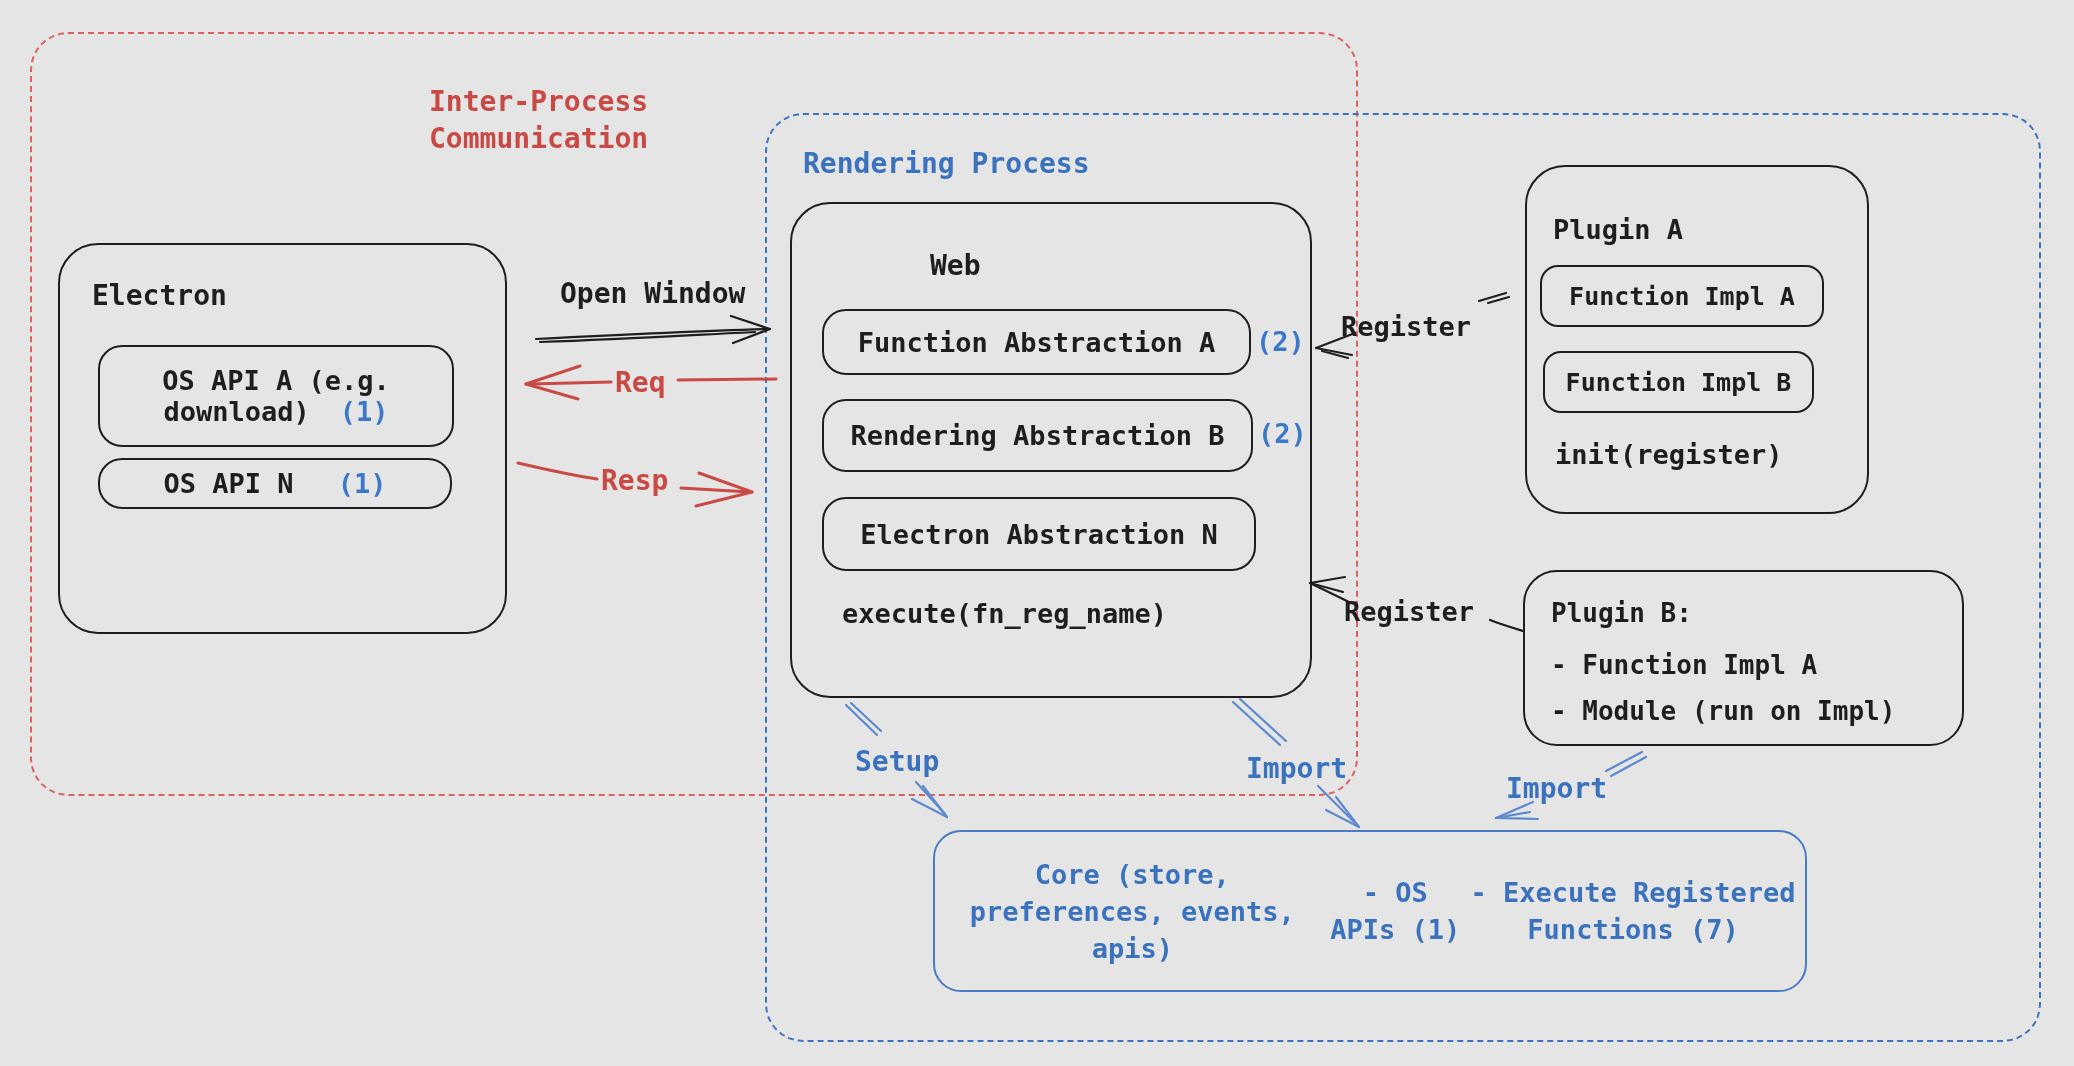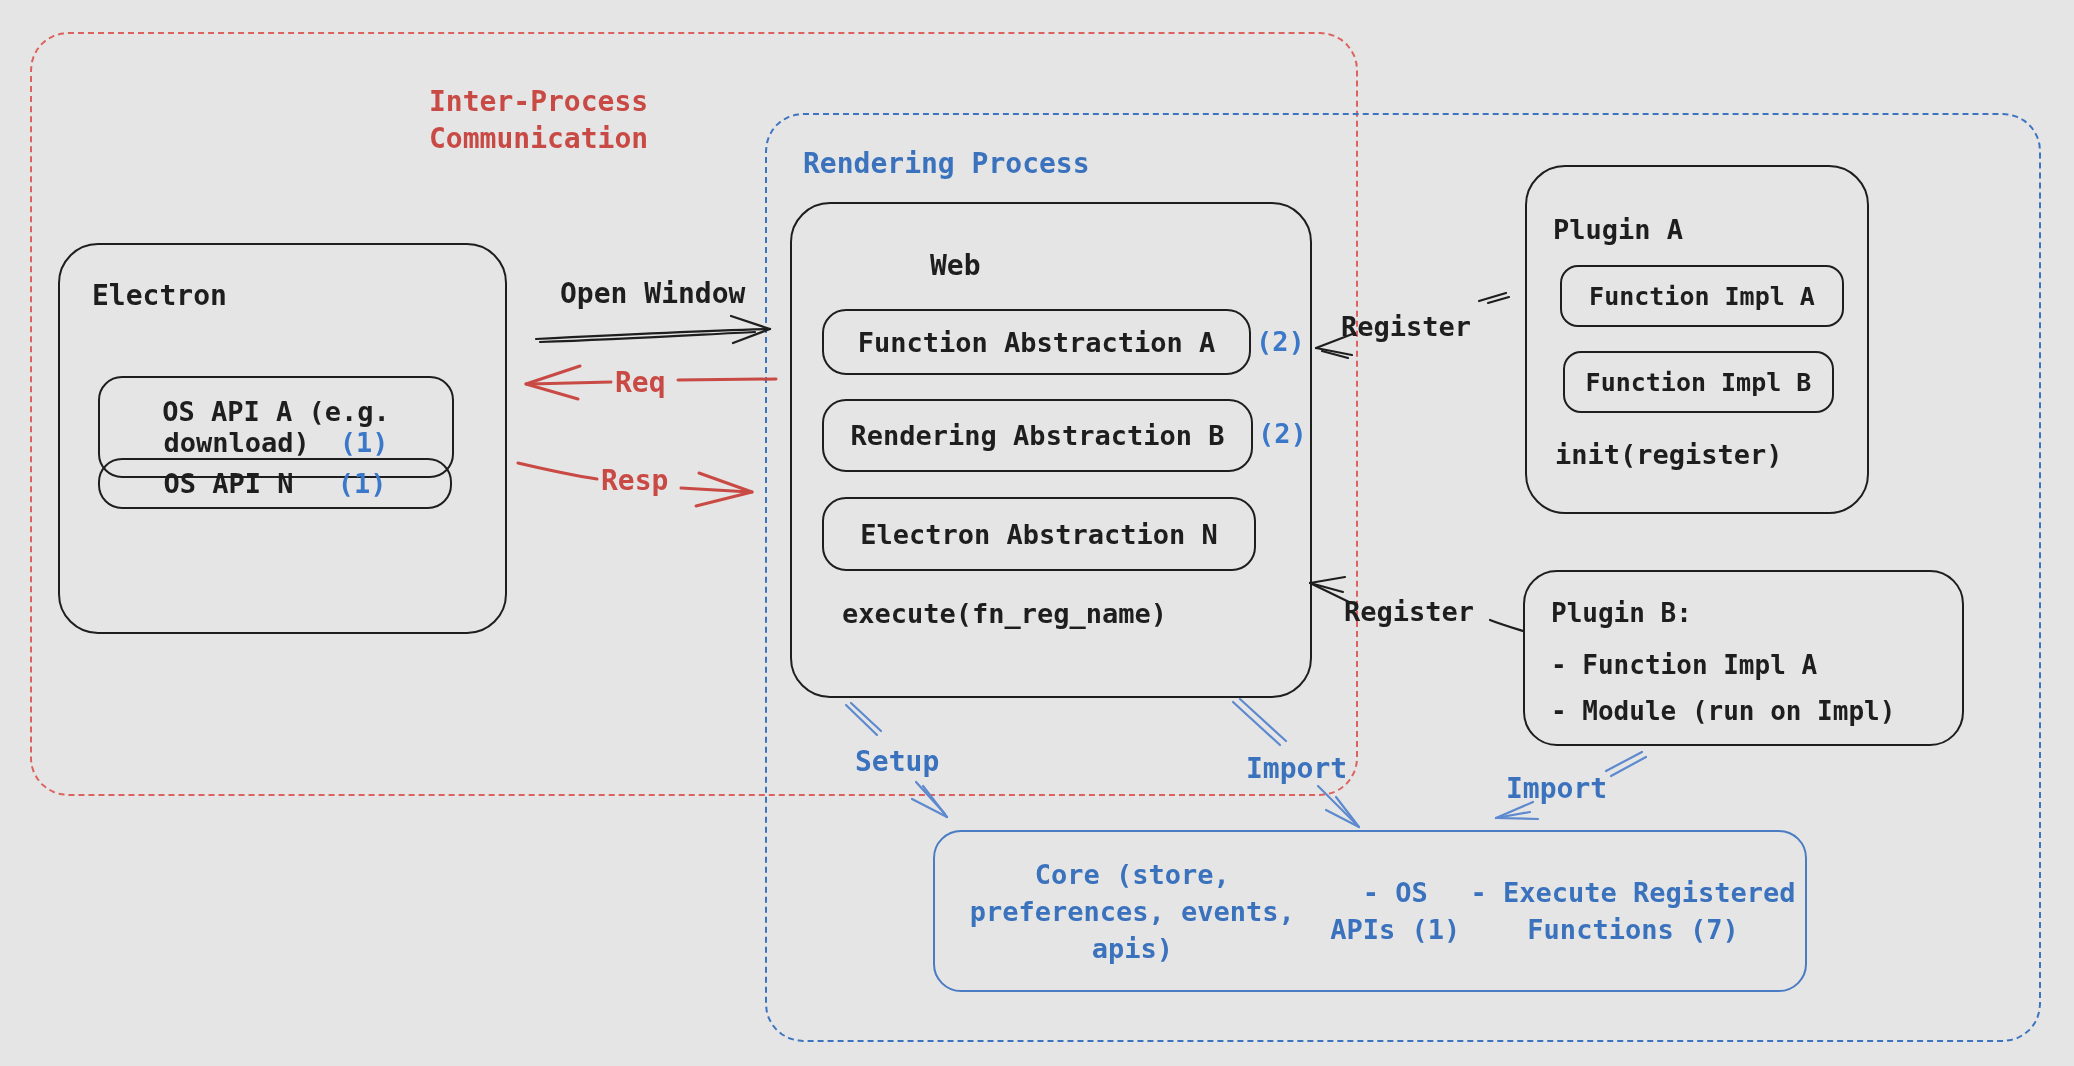--- a/index.html
+++ b/index.html
@@ -12,21 +12,21 @@
   .frame.red  { border:2.5px dashed #db625e; }
   .frame.blue { border:2.5px dashed #3c74c0; }
   .node { position:absolute; border:2.5px solid #1e1e1e; border-radius:40px; background:transparent; }
   .subnode { position:absolute; border:2px solid #1e1e1e; border-radius:24px;
              display:flex; flex-direction:column; align-items:center; justify-content:center; }
   .subnode .row { display:flex; align-items:baseline; }
   .label { position:absolute; white-space:pre; line-height:1.32; }
   .fs28 { font-size:28px; }
   .fs27 { font-size:27px; }
   .fs26 { font-size:26px; }
-  .fs25 { font-size:25px;margin-left:20px; }
+  .fs25 { font-size:25px; }
   .red-text  { color:#c94a44; }
   .blue-text { color:#3a72bd; }
   .blue-bright { color:#3b78c9; }
   .core-box { position:absolute; border:2.5px solid #4a7cc4; border-radius:28px;
               display:flex; flex-direction:row; align-items:center; justify-content:center;
               color:#3a72bd; text-align:center; line-height:37px; }
   svg.overlay { position:absolute; left:0; top:0; pointer-events:none; }
   svg .ink  { stroke:#1e1e1e; stroke-width:2.2; fill:none; stroke-linecap:round; }
   svg .redl { stroke:#c94a44; stroke-width:3;   fill:none; stroke-linecap:round; }
   svg .blul { stroke:#5d89cf; stroke-width:2.2; fill:none; stroke-linecap:round; }
@@ -39,21 +39,21 @@
   <div class="frame red" style="left:30px; top:32px; width:1324px; height:760px;"></div>
   <div class="frame blue" style="left:765px; top:113px; width:1272px; height:925px;"></div>
 
   <div class="label fs28 red-text" style="left:429px; top:84px;"><span>Inter-Process</span><br><span>Communication</span></div>
 
   <div class="label fs28 blue-text" style="left:803px; top:146px;">Rendering Process</div>
 
   <div class="node" style="left:58px; top:243px; width:445px; height:387px;"></div>
   <div class="label fs28" style="left:92px; top:278px;">Electron</div>
 
-  <div class="subnode fs27" style="left:98px; top:345px; width:352px; height:98px;margin-top:31px;">
+  <div class="subnode fs27" style="left:98px; top:345px; width:352px; height:98px;">
     <div class="row">
       <span>OS API A (e.g.</span>
     </div>
     <div class="row">
       <span>download)</span>
       <span class="blue-bright" style="margin-left:30px;">(1)</span>
     </div>
   </div>
 
   <div class="subnode fs27" style="left:98px; top:458px; width:350px; height:47px;">

